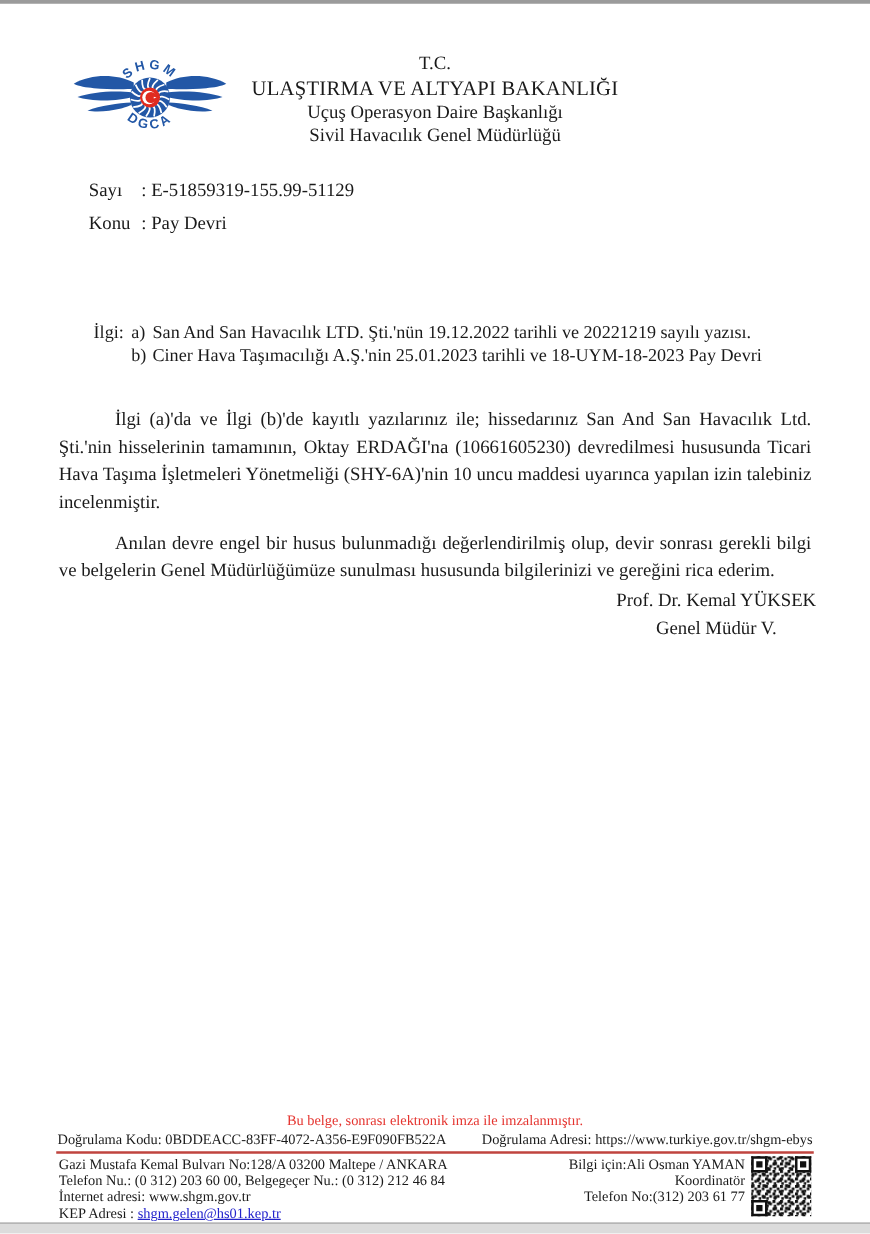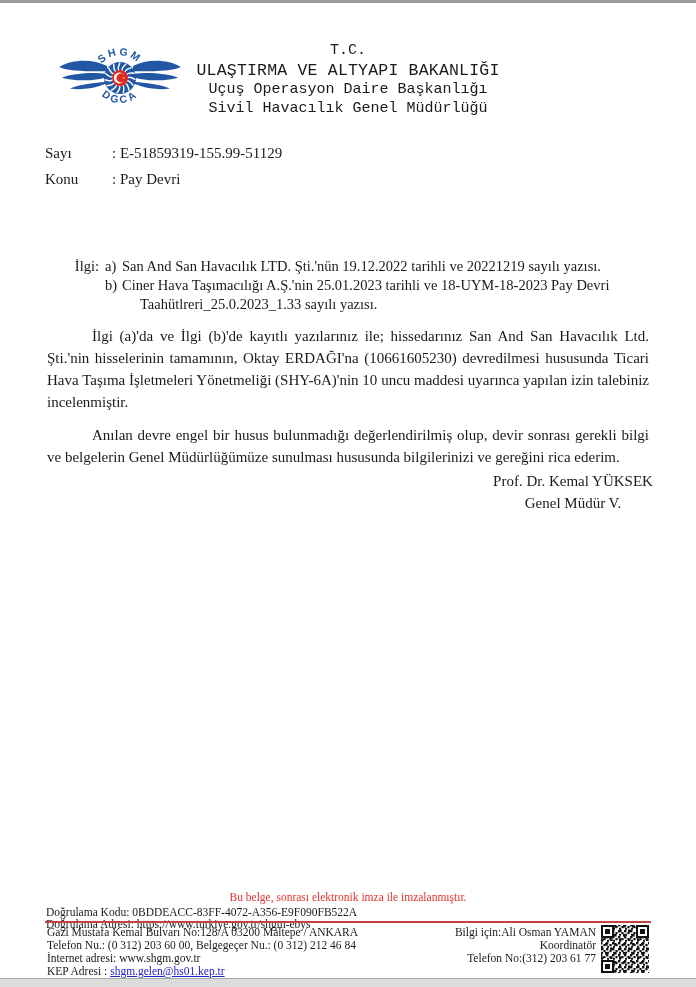--- a/index.html
+++ b/index.html
@@ -18,27 +18,27 @@
     background: #9b9b9b;
   }
   .edge-bottom {
     position: absolute; left: 0; top: 978px; width: 696px; height: 9px;
     background: #dcdcdc; border-top: 1px solid #a8a8a8;
   }
   
   .logo-wrap { position: absolute; left: 55px; top: 36px; width: 130px; height: 85px; }
   .hdr-text {
     position: absolute; left: 47px; top: 42px; width: 602px;
-    text-align: center; line-height: 1.25; font-family: Liberation Mono, monospace;
+    text-align: center; line-height: 1.25;
   }
   .hdr-tc { font-size: 15px; }
   .hdr-ministry { font-size: 16.5px; letter-spacing: 0.2px; }
   .hdr-dept { font-size: 15px; }
   
-  .meta-row { position: absolute; left: 45px; display: flex; font-size: 15px; gap: 25px; }
+  .meta-row { position: absolute; left: 71px; display: flex; font-size: 15px; }
   .meta-row.sayi { top: 145px; }
   .meta-row.konu { top: 171px; }
   .meta-label { width: 42px; }
   
   .recipient {
     position: absolute; left: 47px; top: 214px; width: 602px;
     text-align: center; font-size: 15px; letter-spacing: 0.3px;
   }
   
   .ilgi { position: absolute; left: 55px; top: 257px; width: 596px; display: flex; font-size: 14.5px; line-height: 19px; }
@@ -59,21 +59,21 @@
     position: absolute; left: 448px; top: 470px; width: 250px;
     text-align: center; font-size: 15px; line-height: 22px;
   }
   
   .footer-notice {
     position: absolute; left: 47px; top: 891px; width: 602px;
     text-align: center; font-size: 11.5px; color: #e5342f;
   }
   .verify-row {
     position: absolute; left: 46px; top: 906px; width: 604px;
-    display: flex; justify-content: space-between; font-size: 11.5px; flex-direction: column;
+    display: flex; justify-content: space-between; font-size: 11.5px;
   }
   .footer-divider {
     position: absolute; left: 45px; top: 921px; width: 606px; height: 2px;
     background: #c0443f;
   }
   .addr-block {
     position: absolute; left: 47px; top: 926px; width: 400px;
     font-size: 11.5px; line-height: 13px;
   }
   .contact-block {
@@ -163,21 +163,20 @@
     <span class="ilgi-label">İlgi</span>
     <span class="ilgi-colon">:</span>
     <div class="ilgi-items">
       <div class="ilgi-item">
         <span class="ilgi-marker">a)</span>
         <span>San And San Havacılık LTD. Şti.'nün 19.12.2022 tarihli ve 20221219 sayılı yazısı.</span>
       </div>
       <div class="ilgi-item">
         <span class="ilgi-marker">b)</span>
         <span>Ciner Hava Taşımacılığı A.Ş.'nin 25.01.2023 tarihli ve 18-UYM-18-2023 Pay Devri</span>
-        <div class="ilgi-cont">Taahütlreri_25.0.2023_1.33 sayılı yazısı.</div>
       </div>
     </div>
   </div>
 
   <div class="body-block">
     <p class="para">İlgi (a)'da ve İlgi (b)'de kayıtlı yazılarınız ile; hissedarınız San And San Havacılık Ltd. Şti.'nin hisselerinin tamamının, Oktay ERDAĞI'na (10661605230) devredilmesi hususunda Ticari Hava Taşıma İşletmeleri Yönetmeliği (SHY-6A)'nin 10 uncu maddesi uyarınca yapılan izin talebiniz incelenmiştir.</p>
     <p class="para">Anılan devre engel bir husus bulunmadığı değerlendirilmiş olup, devir sonrası gerekli bilgi ve belgelerin Genel Müdürlüğümüze sunulması hususunda bilgilerinizi ve gereğini rica ederim.</p>
   </div>
 
   <div class="signature">

